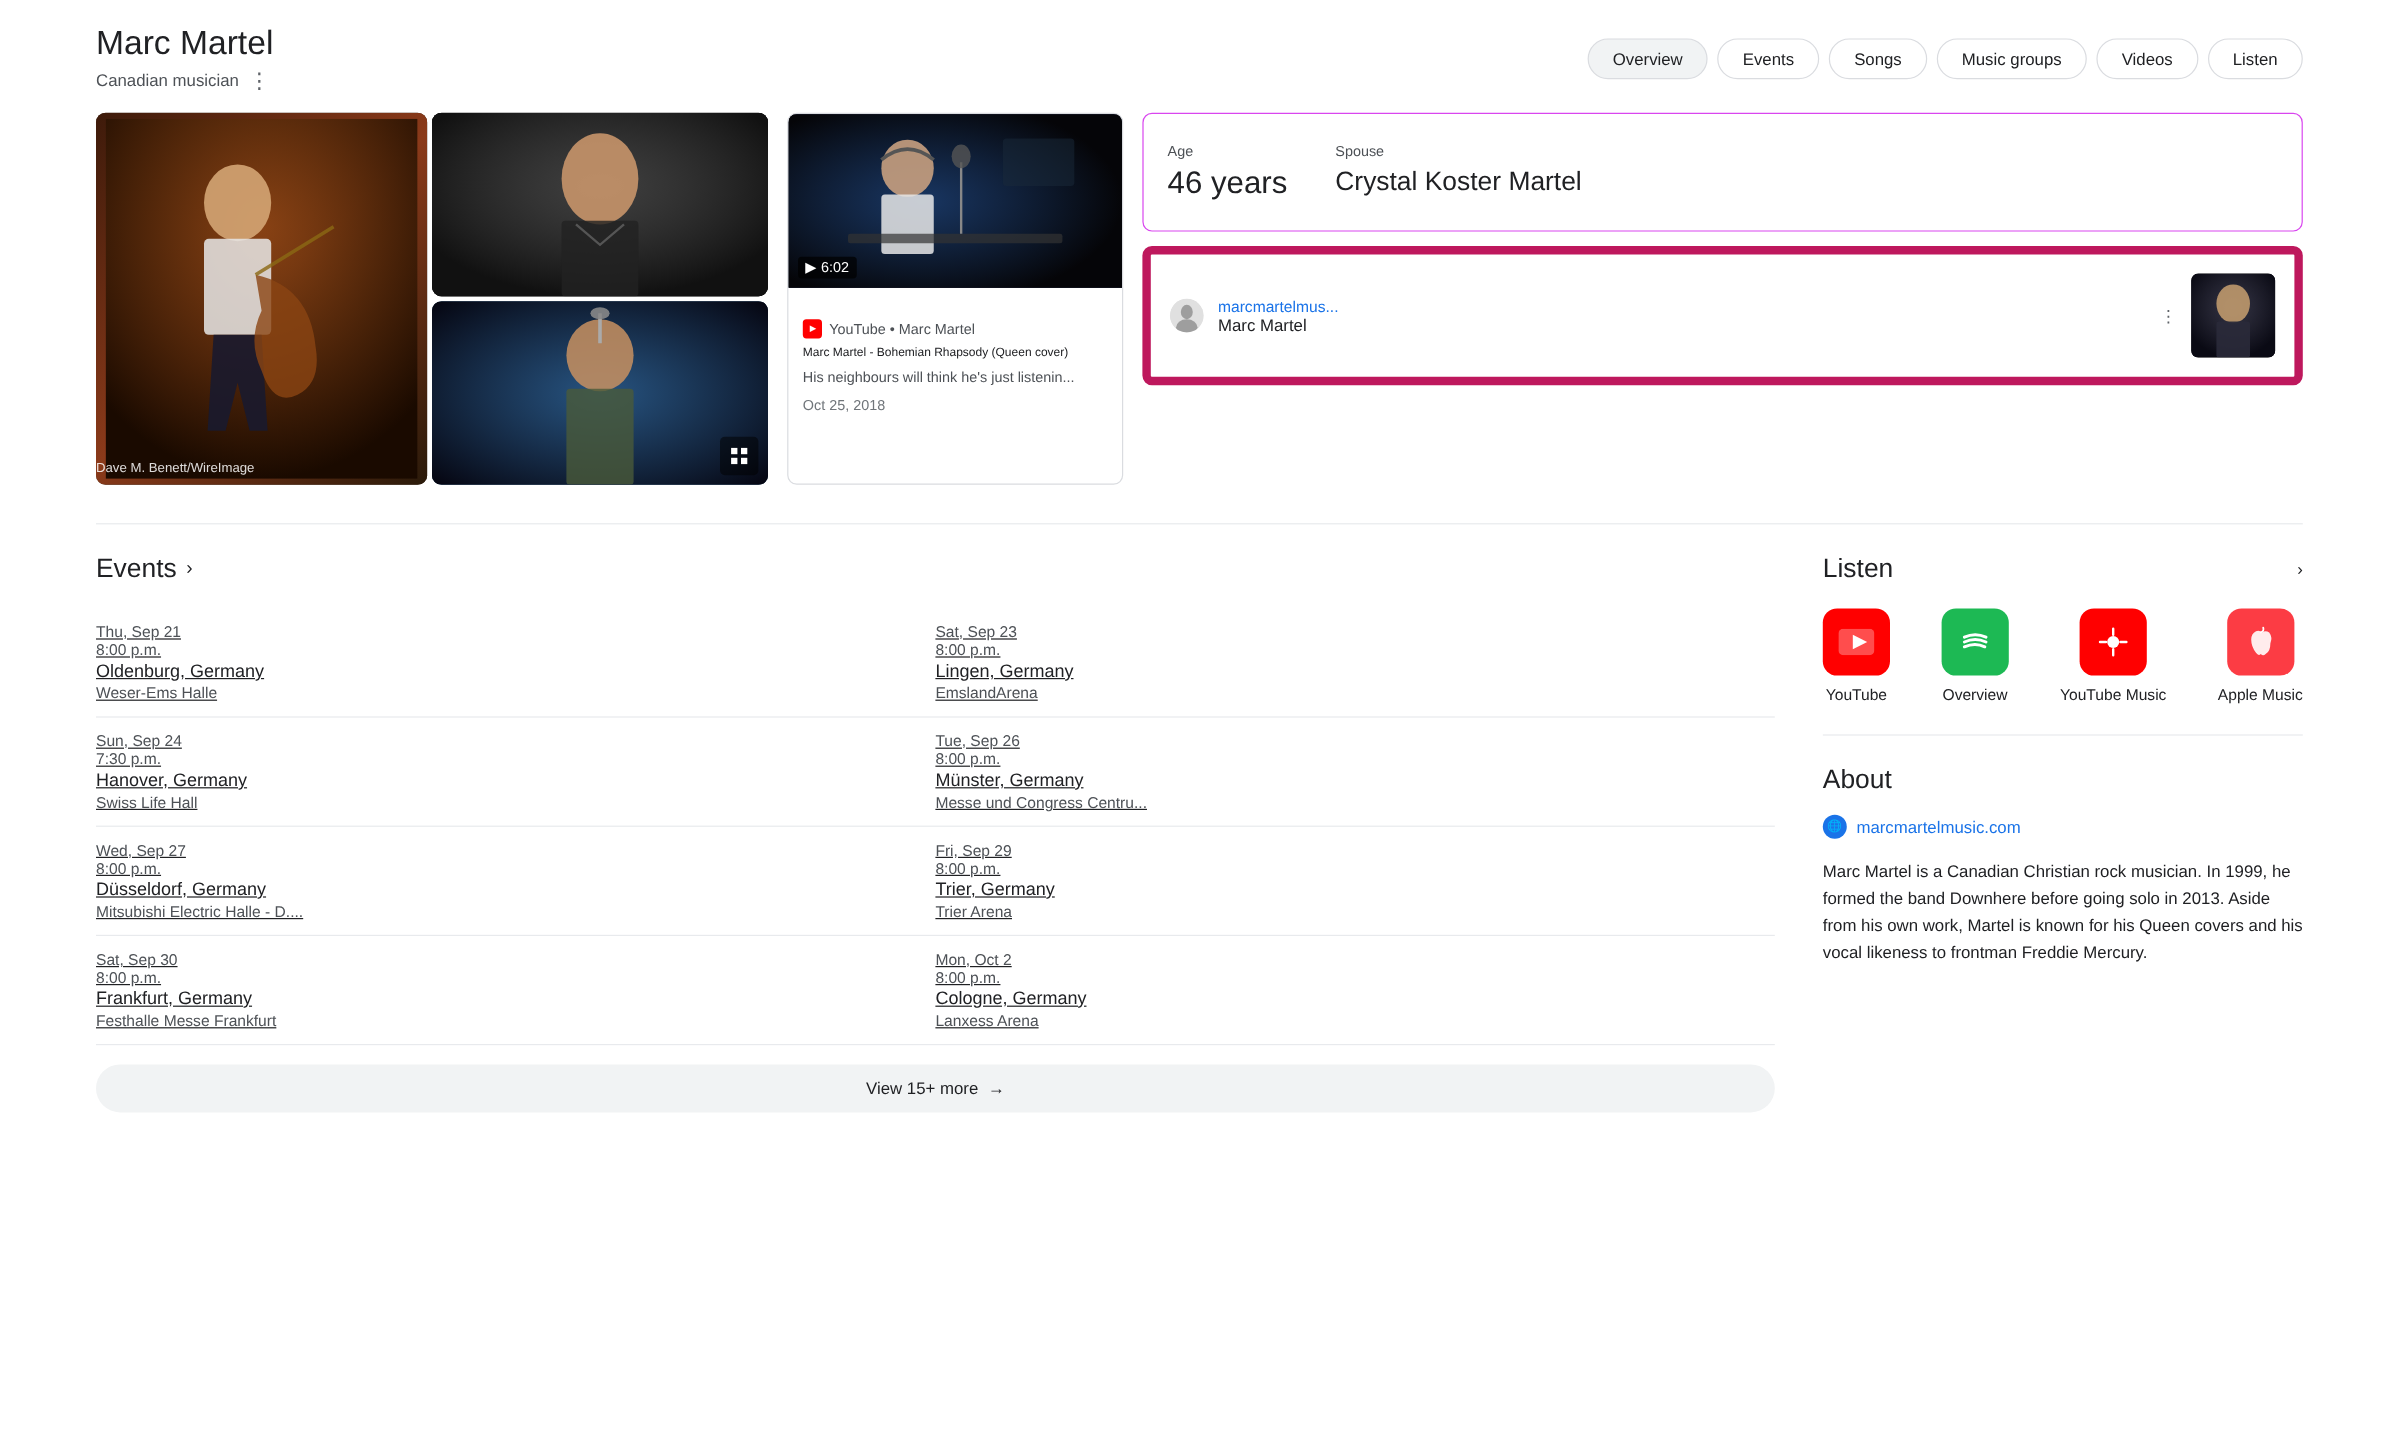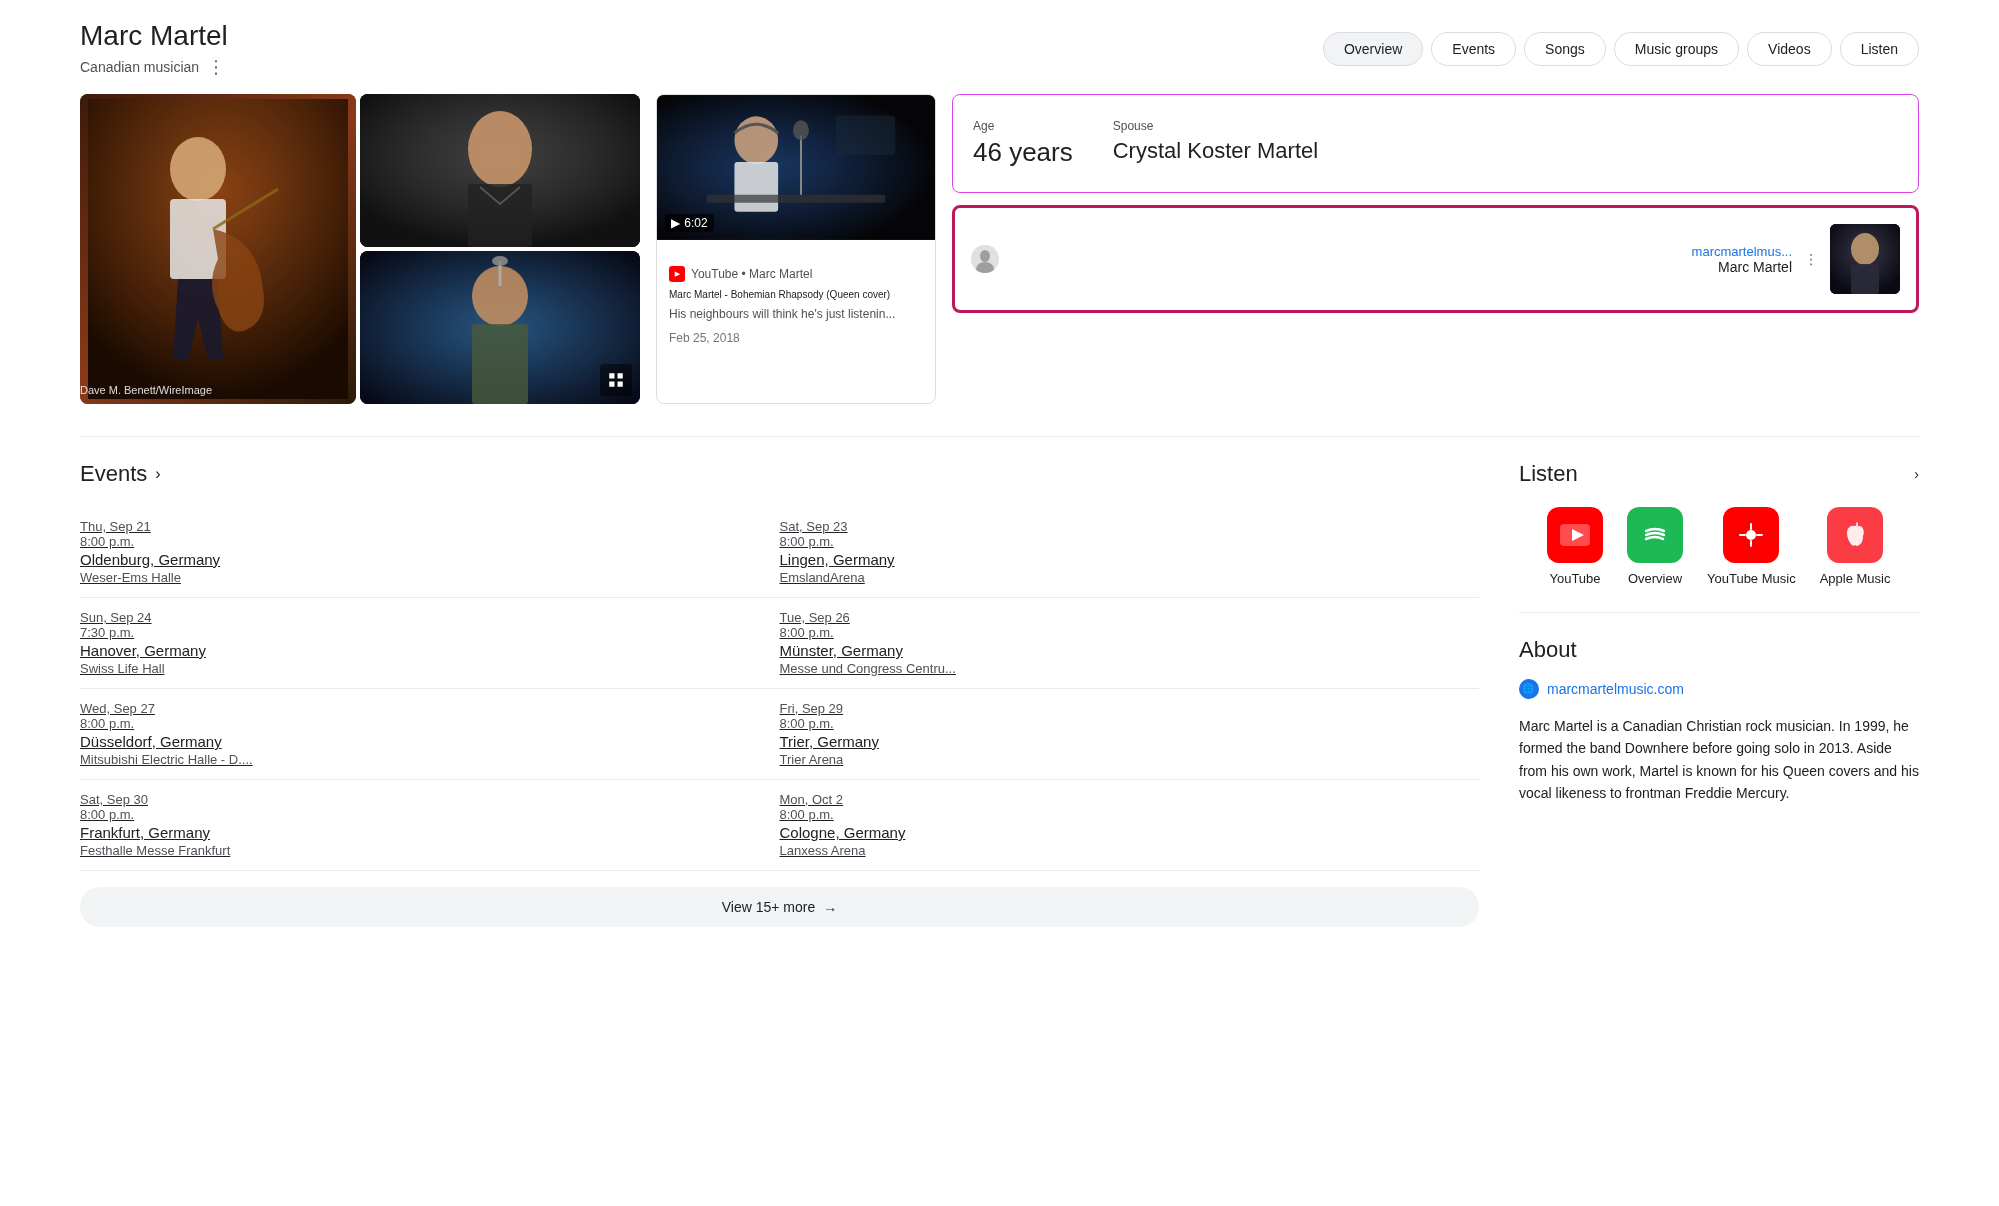--- a/index.html
+++ b/index.html
@@ -42,21 +42,21 @@
 
     
     .info-cards { display: flex; flex-direction: column; gap: 12px; flex: 1; }
     .info-card { border: 1px solid #d946ef; border-radius: 8px; padding: 24px 20px; }
     .info-row { display: flex; gap: 40px; }
     .info-block label { font-size: 12px; color: #4d5156; display: block; margin-bottom: 4px; }
     .info-block .value { font-size: 22px; font-weight: 400; color: #202124; }
     .info-block .value.large { font-size: 26px; }
     .spouse-value { font-size: 22px; line-height: 1.3; }
 
-    .profile-card { border: 3px solid #be185d; border-radius: 8px; padding: 16px; display: flex; align-items: center; gap: 12px; text-align: right; }
+    .profile-card { border: 7px solid #be185d; border-radius: 8px; padding: 16px; display: flex; align-items: center; gap: 12px; }
     .profile-card .avatar { width: 28px; height: 28px; border-radius: 50%; background: #e0e0e0; overflow: hidden; display: flex; align-items: center; justify-content: center; }
     .profile-card .profile-info { flex: 1; }
     .profile-card .username { font-size: 13px; color: #1a73e8; }
     .profile-card .name { font-size: 14px; font-weight: 500; }
     .profile-card .profile-photo { width: 70px; height: 70px; border-radius: 6px; background: #2a2a2a; overflow: hidden; }
     .profile-card .more-btn { color: #5f6368; cursor: pointer; margin-left: auto; }
 
     
     .bottom-section { display: flex; gap: 40px; }
     .events-section { flex: 1; }
@@ -71,21 +71,21 @@
     .event-date { font-size: 13px; color: #4d5156; margin-bottom: 2px; }
     .event-venue { font-size: 15px; font-weight: 500; color: #202124; margin-bottom: 2px; }
     .event-hall { font-size: 13px; color: #4d5156; }
     .view-more-btn { display: flex; align-items: center; justify-content: center; gap: 8px; margin-top: 16px; padding: 12px; background: #f1f3f4; border-radius: 24px; cursor: pointer; font-size: 14px; color: #202124; border: none; width: 100%; }
 
     
     .listen-header { display: flex; align-items: center; justify-content: space-between; margin-bottom: 20px; }
     .listen-title { font-size: 22px; font-weight: 400; }
     .listen-arrow { cursor: pointer; color: #202124; }
 
-    .listen-services { display: flex; gap: 24px; justify-content: flex-start; margin-bottom: 24px; margin-left: 28px; }
+    .listen-services { display: flex; gap: 24px; justify-content: space-between; margin-bottom: 24px; }
     .service-item { display: flex; flex-direction: column; align-items: center; gap: 8px; cursor: pointer; }
     .service-icon { width: 56px; height: 56px; border-radius: 12px; display: flex; align-items: center; justify-content: center; font-size: 28px; }
     .service-icon.yt { background: #ff0000; color: white; }
     .service-icon.spotify { background: #1db954; color: white; }
     .service-icon.ytm { background: #ff0000; color: white; }
     .service-icon.apple { background: #fc3c44; color: white; }
     .service-label { font-size: 13px; color: #202124; text-align: center; line-height: 1.3; }
 
     
     .about-section { margin-top: 8px; }
@@ -234,21 +234,21 @@
           <span>6:02</span>
         </div>
       </div>
       <div class="video-info">
         <div class="video-source">
           <span class="yt-icon-small"></span>
           <span>YouTube • Marc Martel</span>
         </div>
         <div class="video-title">Marc Martel - Bohemian Rhapsody (Queen cover)</div>
         <div class="video-desc">His neighbours will think he's just listenin...</div>
-        <div class="video-date">Feb 25, 2018</div>
+        <div class="video-date">Oct 25, 2018</div>
       </div>
     </div>
 
     <div class="info-cards">
       <div class="info-card">
         <div class="info-row">
           <div class="info-block">
             <label>Age</label>
             <div class="value large">46 years</div>
           </div>

